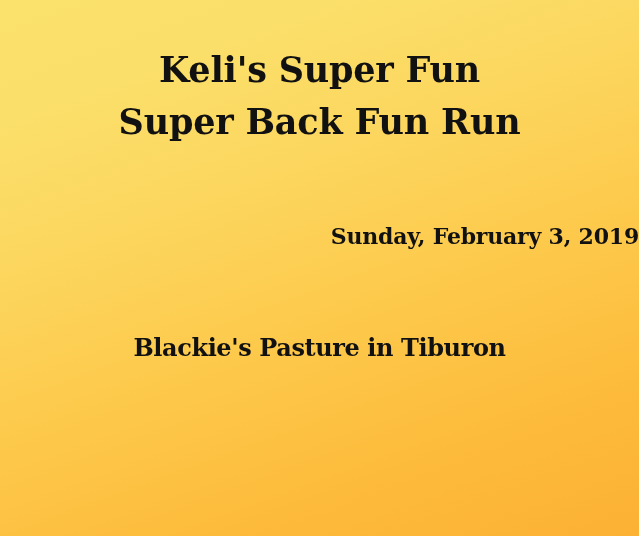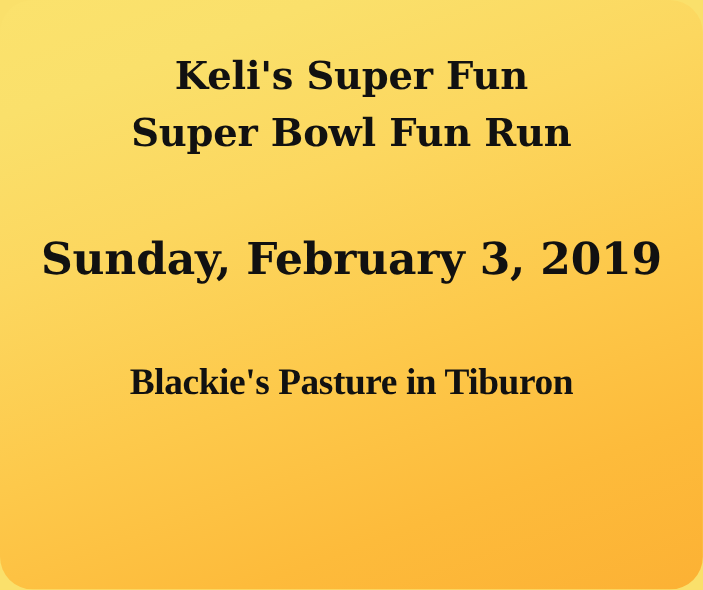--- a/index.html
+++ b/index.html
@@ -28,21 +28,20 @@
         #FAE06B 14%,
         #FCD75F 34%,
         #FDC94B 58%,
         #FDBB3B 80%,
         #FCB134 100%);
     display: flex;
     flex-direction: column;
     align-items: center;
     justify-content: flex-start;
     overflow: hidden;
-    border-radius: 30px;
   }
 
   .block {
     width: 100%;
     text-align: center;
     color: #111111;
   }
 
   .headline-block {
     margin-top: 44px;
@@ -63,37 +62,37 @@
     font-weight: bold;
     font-size: 35px;
     line-height: 52px;
     letter-spacing: -0.2px;
     white-space: nowrap;
     -webkit-font-smoothing: antialiased;
   }
 
   
   .line-location {
-    font-size: 34px;
+    font-size: 24px;
     letter-spacing: -0.4px;
-    font-family: Liberation Serif, serif;
   }
 
   .line-date {
-    font-size: 40px;
+    font-size: 22px;
+    text-align: right;
   }
 </style>
 </head>
 <body>
 
 <div id="flyer">
 
   <div class="block headline-block">
     <span class="line line-headline">Keli's Super Fun</span>
-    <span class="line line-headline">Super Bowl Fun Run</span>
+    <span class="line line-headline">Super Back Fun Run</span>
   </div>
 
   <div class="block datetime-block">
     <span class="line line-date">Sunday, February 3, 2019</span>
   </div>
 
   <div class="block location-block">
     <span class="line line-location">Blackie's Pasture in Tiburon</span>
   </div>
 

